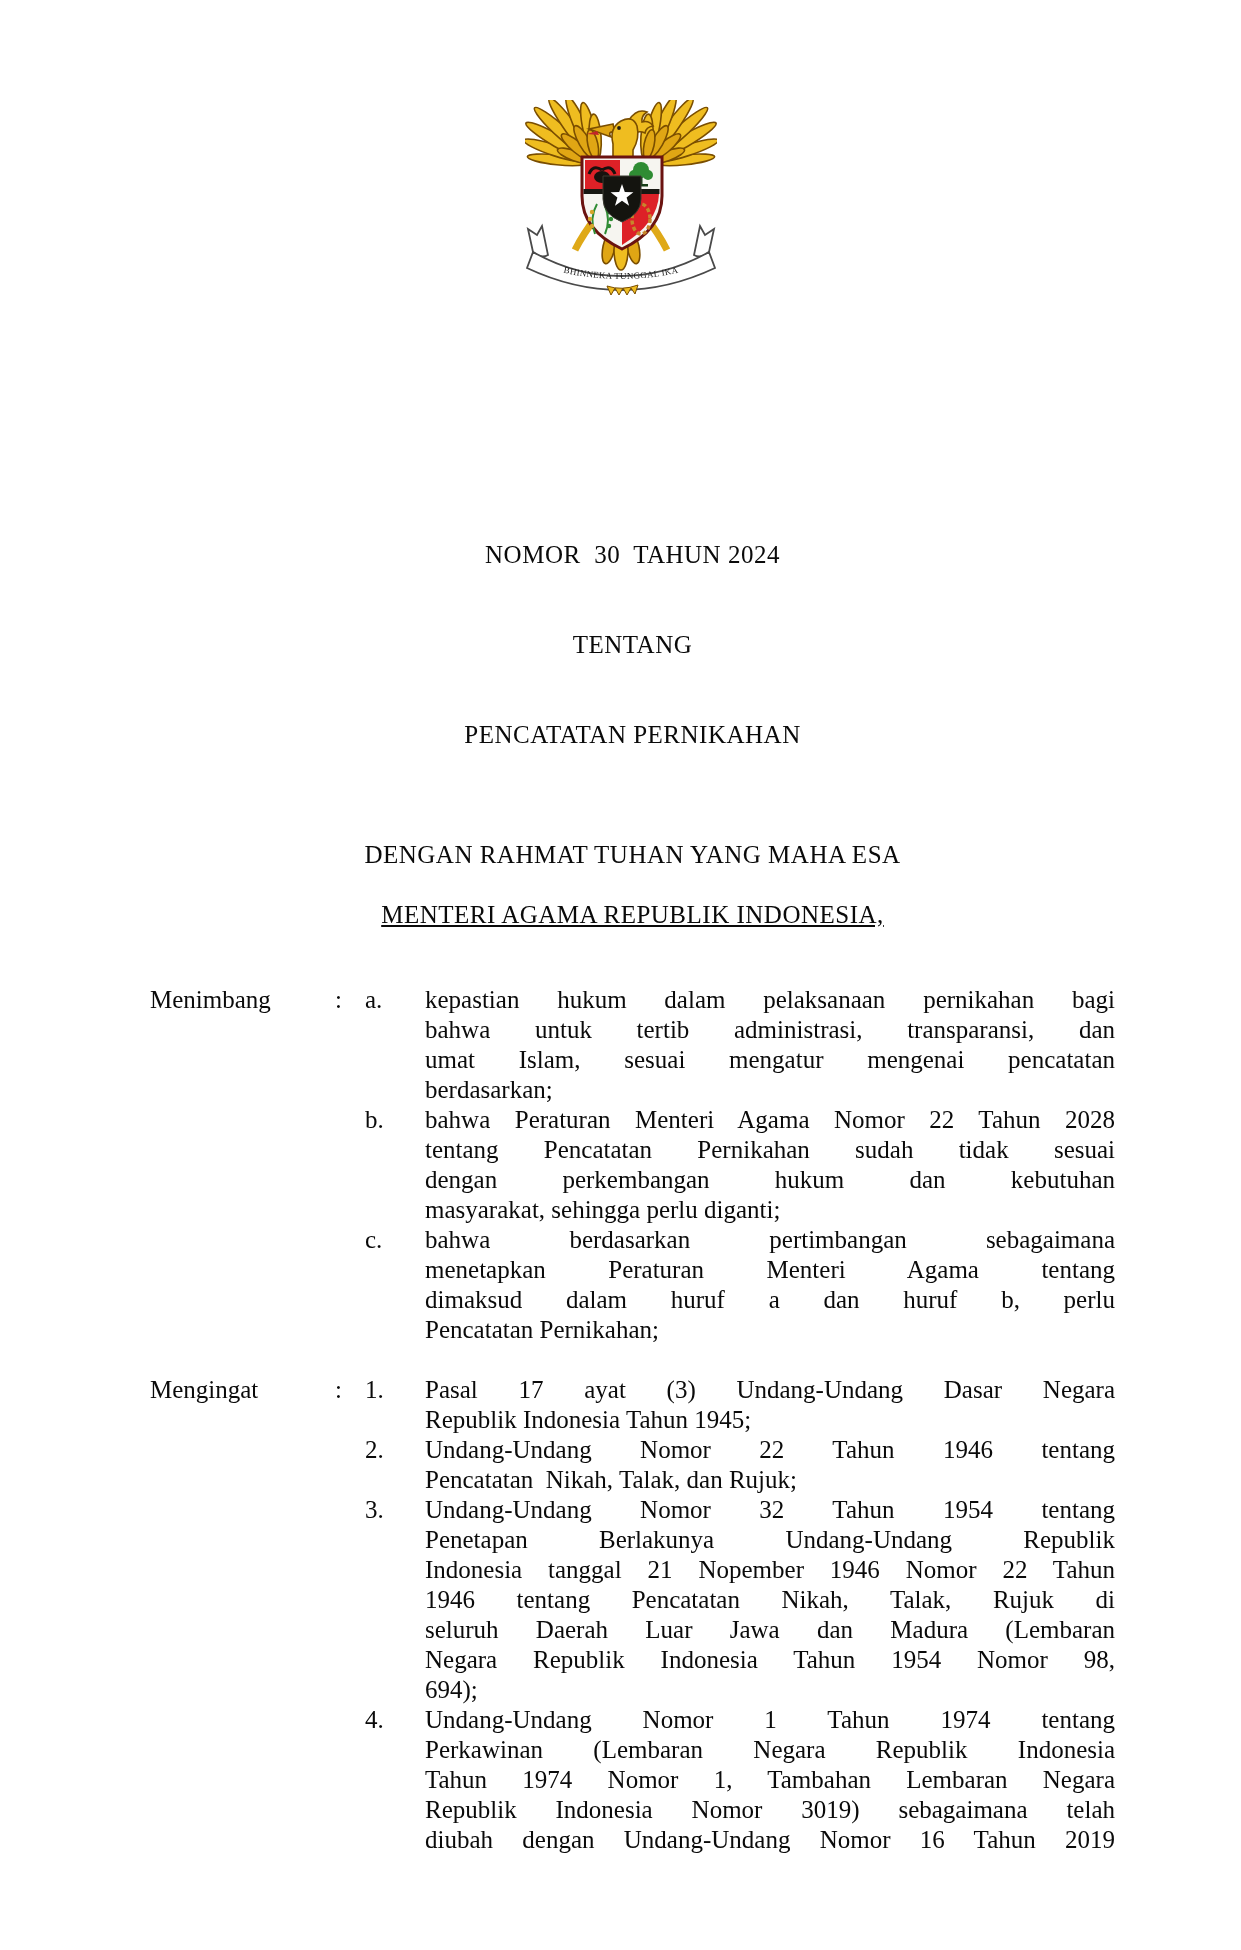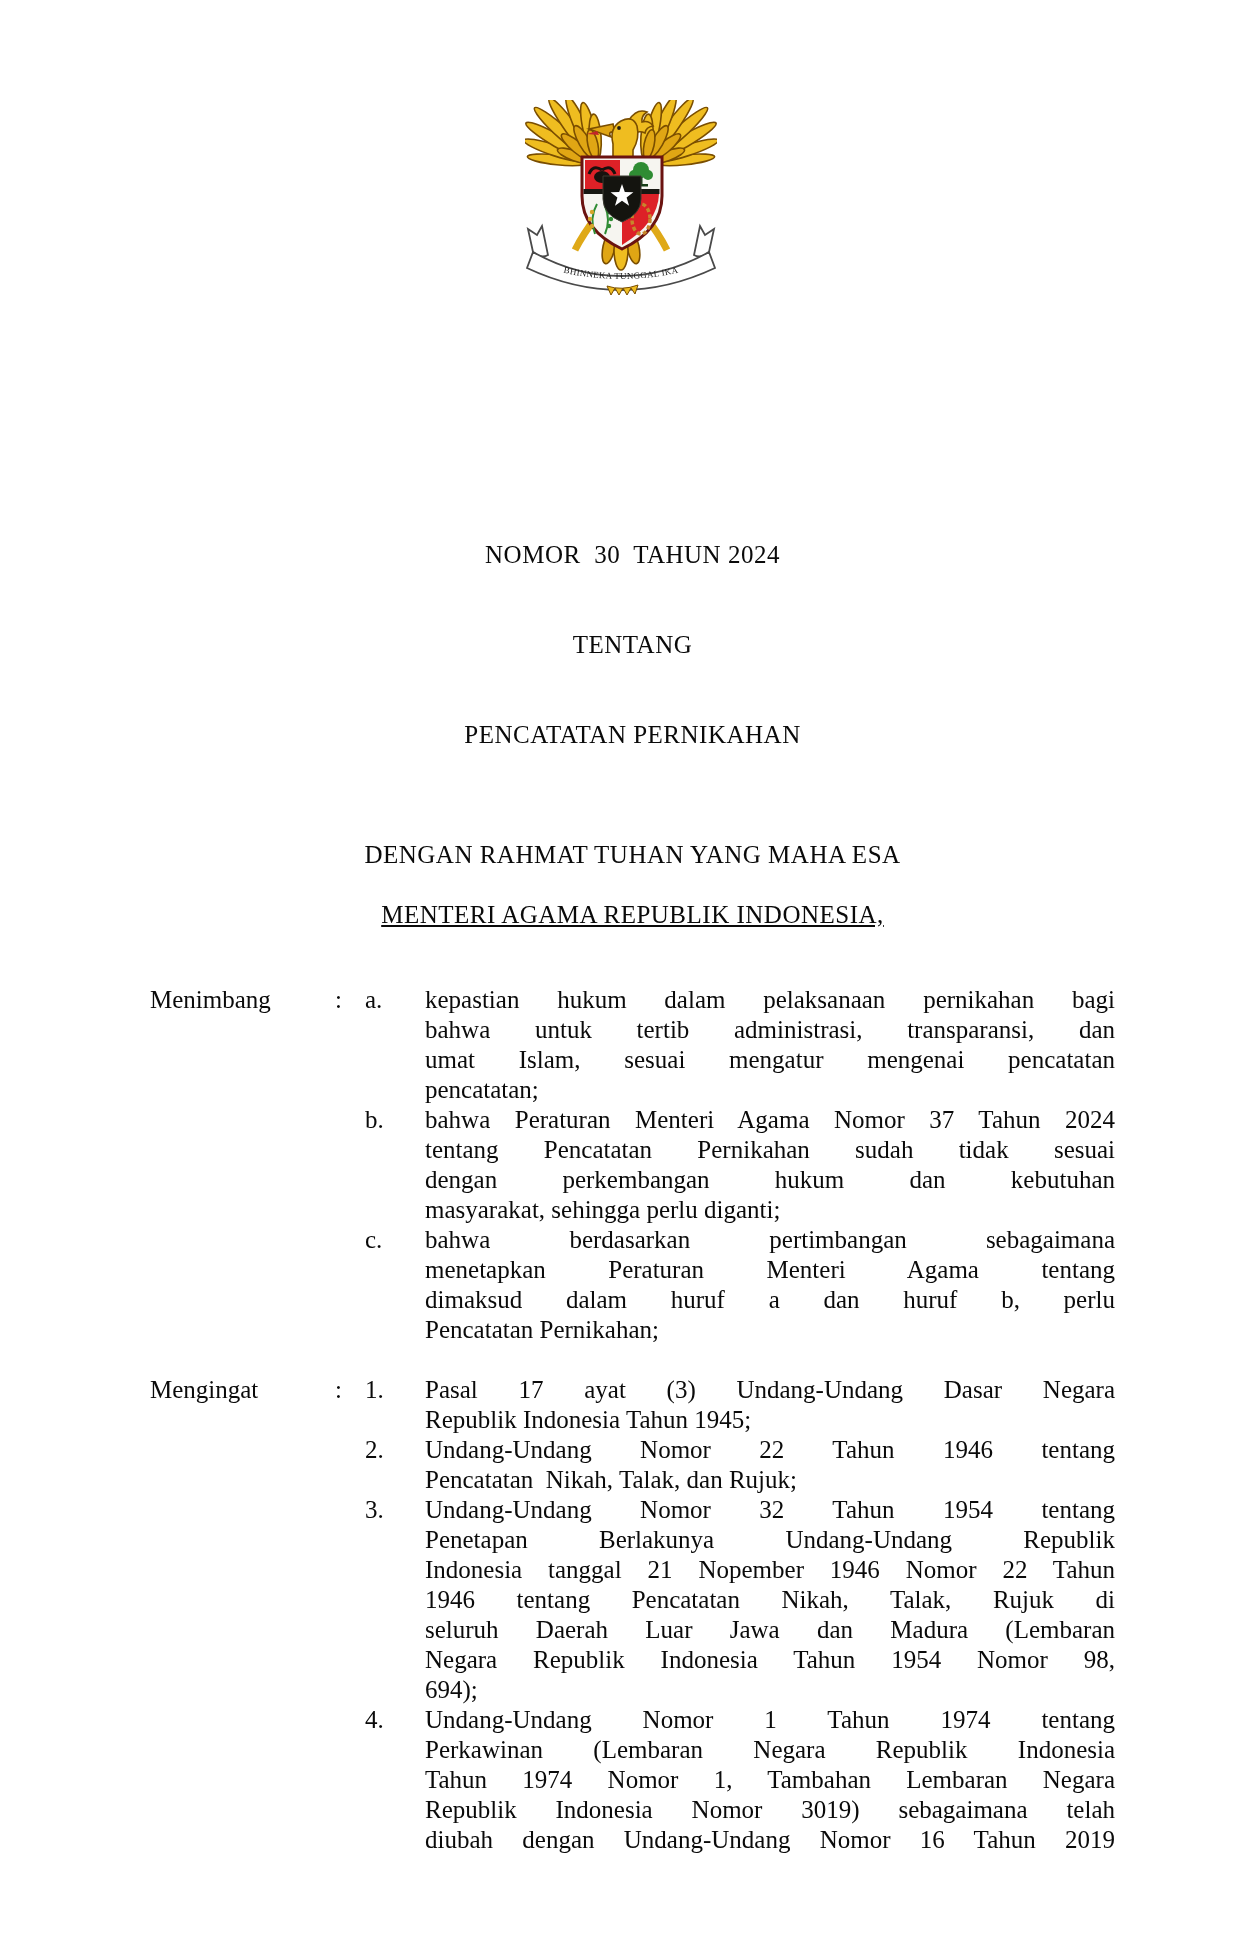--- a/index.html
+++ b/index.html
@@ -143,27 +143,27 @@
         <div class="section-row">
           <div class="col-label">Menimbang</div>
           <div class="col-colon">:</div>
           <div class="col-items">
             <div class="item">
               <div class="item-marker">a.</div>
               <div class="item-text">
                 <div class="line">kepastian hukum dalam pelaksanaan pernikahan bagi</div>
                 <div class="line">bahwa untuk tertib administrasi, transparansi, dan</div>
                 <div class="line">umat Islam, sesuai mengatur mengenai pencatatan</div>
-                <div class="line last">pencatatan;</div>
+                <div class="line last">berdasarkan;</div>
               </div>
             </div>
             <div class="item">
               <div class="item-marker">b.</div>
               <div class="item-text">
-                <div class="line">bahwa Peraturan Menteri Agama Nomor 37 Tahun 2024</div>
+                <div class="line">bahwa Peraturan Menteri Agama Nomor 22 Tahun 2028</div>
                 <div class="line">tentang Pencatatan Pernikahan sudah tidak sesuai</div>
                 <div class="line">dengan perkembangan hukum dan kebutuhan</div>
                 <div class="line last">masyarakat, sehingga perlu diganti;</div>
               </div>
             </div>
             <div class="item">
               <div class="item-marker">c.</div>
               <div class="item-text">
                 <div class="line">bahwa berdasarkan pertimbangan sebagaimana</div>
                 <div class="line">menetapkan Peraturan Menteri Agama tentang</div>

